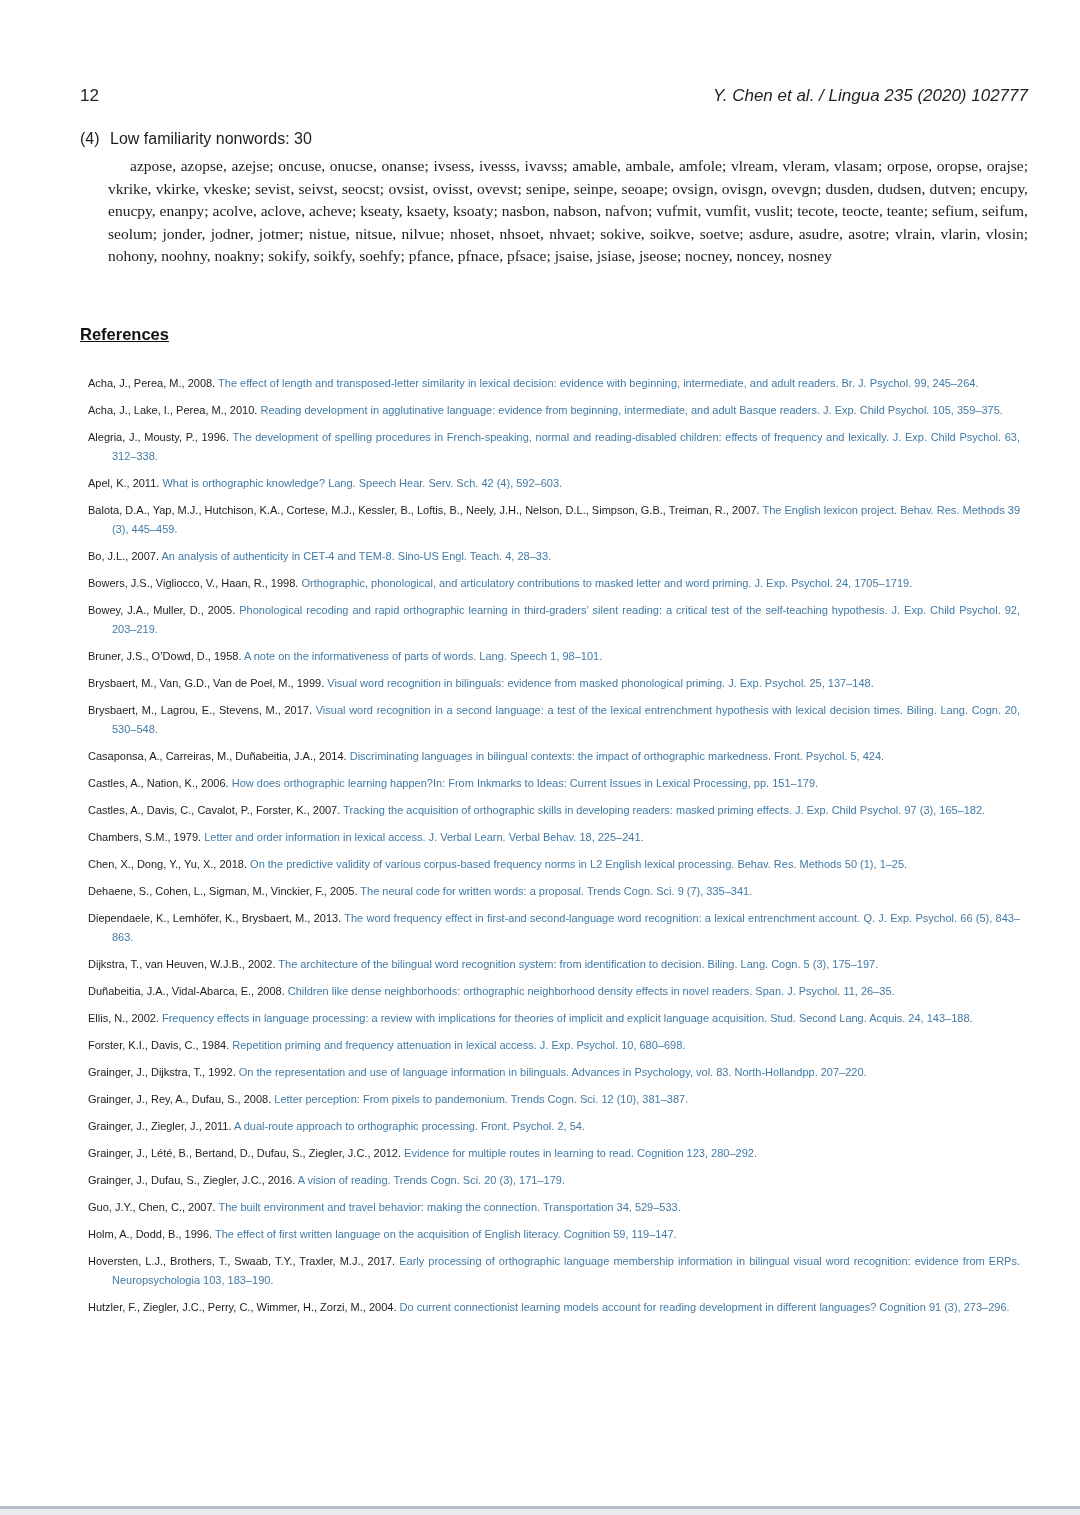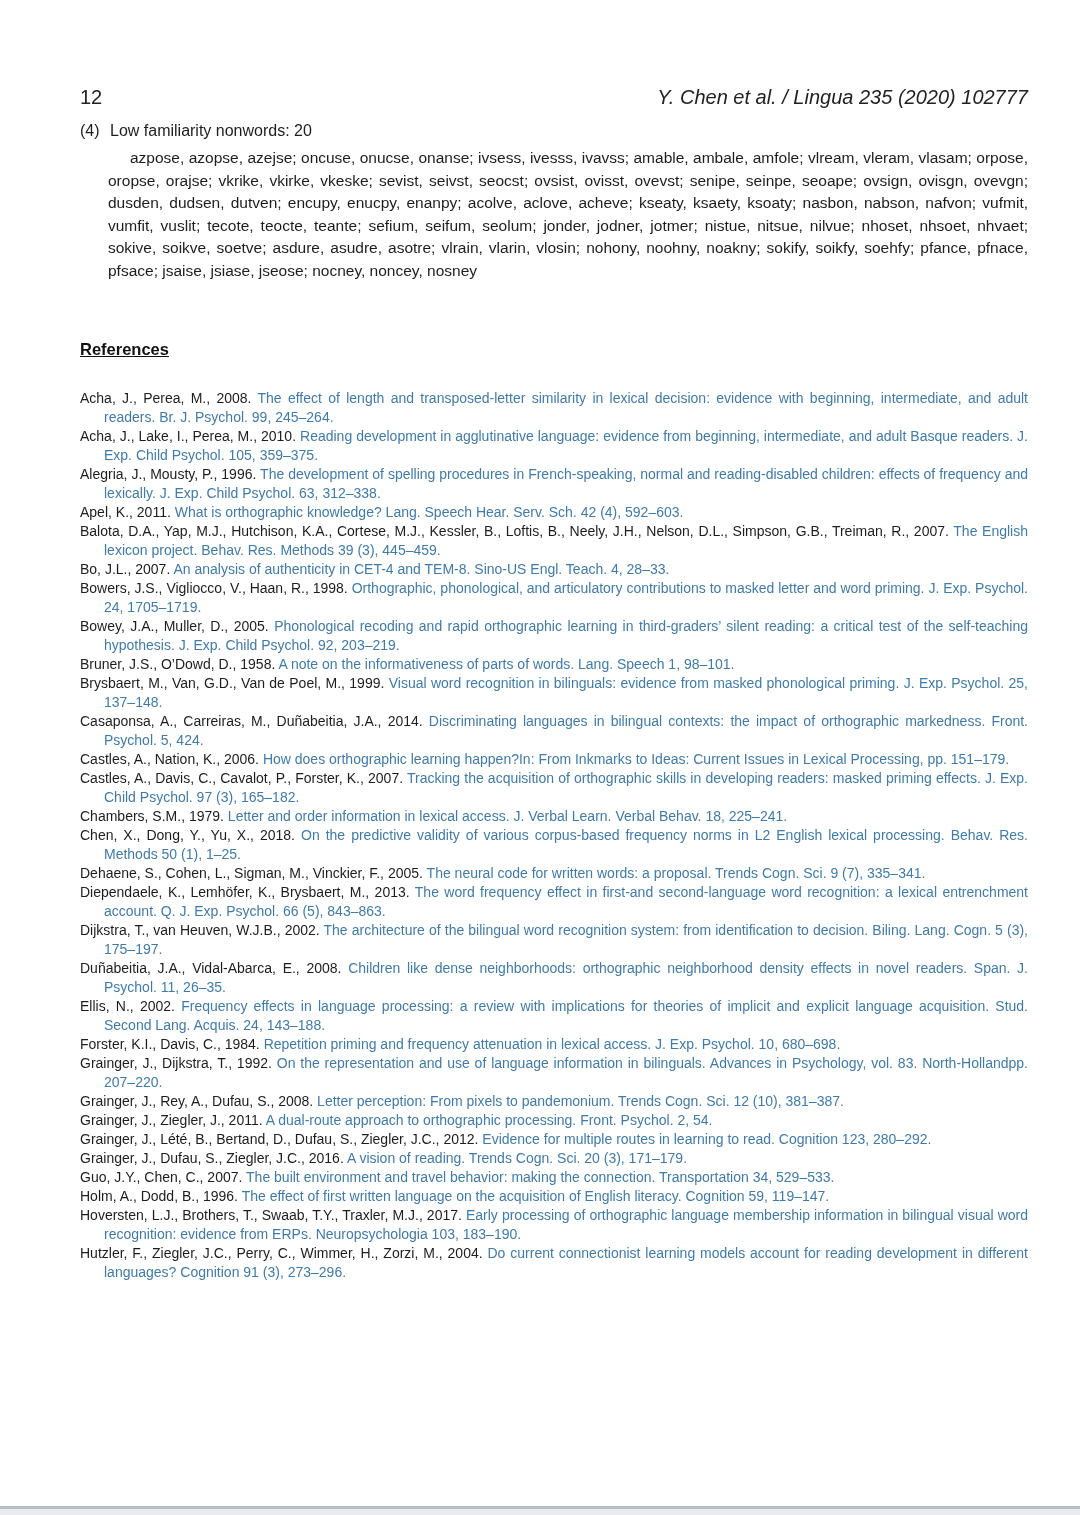--- a/index.html
+++ b/index.html
@@ -9,42 +9,43 @@
     background: #ffffff;
     position: relative;
     overflow: hidden;
     font-family: "Liberation Sans", sans-serif;
     color: #1d1d1f;
     -webkit-font-smoothing: antialiased;
   }
   .page { padding: 86px 52px 0 80px; }
 
   
-  .running-header { position: relative; height: 18px; font-size: 20px; margin-bottom: 18px; }
+  .running-header { position: relative; height: 18px; font-size: 17px; margin-bottom: 26px; }
   .pagenum { position: absolute; left: 0; top: 0; color: #222; }
   .running-title { position: absolute; left: 0; right: 0; text-align: right; font-style: italic; color: #222; }
 
   
   .item-line { margin: 0 0 7px 0; font-size: 16px; color: #1d1d1f; }
   .item-num { display: inline-block; width: 30px; }
   .words {
     margin: 0 0 0 28px;
     font-size: 15.5px;
     line-height: 22.6px;
     text-align: justify;
     text-indent: 22px;
     color: #1d1d1f;
+    font-family: Liberation Serif, serif;
   }
 
   
   .refs-heading { font-size: 16.5px; font-weight: bold; margin: 57px 0 30px 0; color: #111; text-decoration: underline; }
   .ref-list { }
   .ref {
-    margin: 0;
-    font-size: 14px;
+    margin: 8px;
+    font-size: 11px;
     line-height: 19px;
     text-align: justify;
     padding-left: 24px;
     text-indent: -24px;
     color: #1d1d1f;
   }
   .ref-authors { color: #1d1d1f; }
   .ref-link { color: var(--link-color, #427aa6); text-decoration: none; cursor: pointer; }
 
   
@@ -59,21 +60,21 @@
 <body style="--link-color: #427aa6;">
 
 <div class="page">
 
   <header class="running-header">
     <span class="pagenum">12</span>
     <span class="running-title">Y. Chen et al. / Lingua 235 (2020) 102777</span>
   </header>
 
   <section>
-    <p class="item-line"><span class="item-num">(4)</span><span>Low familiarity nonwords: 20</span></p>
+    <p class="item-line"><span class="item-num">(4)</span><span>Low familiarity nonwords: 30</span></p>
     <p class="words">azpose, azopse, azejse; oncuse, onucse, onanse; ivsess, ivesss, ivavss; amable, ambale, amfole; vlream, vleram, vlasam; orpose, oropse, orajse; vkrike, vkirke, vkeske; sevist, seivst, seocst; ovsist, ovisst, ovevst; senipe, seinpe, seoape; ovsign, ovisgn, ovevgn; dusden, dudsen, dutven; encupy, enucpy, enanpy; acolve, aclove, acheve; kseaty, ksaety, ksoaty; nasbon, nabson, nafvon; vufmit, vumfit, vuslit; tecote, teocte, teante; sefium, seifum, seolum; jonder, jodner, jotmer; nistue, nitsue, nilvue; nhoset, nhsoet, nhvaet; sokive, soikve, soetve; asdure, asudre, asotre; vlrain, vlarin, vlosin; nohony, noohny, noakny; sokify, soikfy, soehfy; pfance, pfnace, pfsace; jsaise, jsiase, jseose; nocney, noncey, nosney</p>
   </section>
 
   <h2 class="refs-heading">References</h2>
 
   <div class="ref-list">
   <p class="ref"><span class="ref-authors">Acha, J., Perea, M., 2008.</span> <a class="ref-link">The effect of length and transposed-letter similarity in lexical decision: evidence with beginning, intermediate, and adult readers. Br. J. Psychol. 99, 245–264.</a></p>
 
   <p class="ref"><span class="ref-authors">Acha, J., Lake, I., Perea, M., 2010.</span> <a class="ref-link">Reading development in agglutinative language: evidence from beginning, intermediate, and adult Basque readers. J. Exp. Child Psychol. 105, 359–375.</a></p>
 
@@ -86,20 +87,21 @@
   <p class="ref"><span class="ref-authors">Bo, J.L., 2007.</span> <a class="ref-link">An analysis of authenticity in CET-4 and TEM-8. Sino-US Engl. Teach. 4, 28–33.</a></p>
 
   <p class="ref"><span class="ref-authors">Bowers, J.S., Vigliocco, V., Haan, R., 1998.</span> <a class="ref-link">Orthographic, phonological, and articulatory contributions to masked letter and word priming. J. Exp. Psychol. 24, 1705–1719.</a></p>
 
   <p class="ref"><span class="ref-authors">Bowey, J.A., Muller, D., 2005.</span> <a class="ref-link">Phonological recoding and rapid orthographic learning in third-graders’ silent reading: a critical test of the self-teaching hypothesis. J. Exp. Child Psychol. 92, 203–219.</a></p>
 
   <p class="ref"><span class="ref-authors">Bruner, J.S., O’Dowd, D., 1958.</span> <a class="ref-link">A note on the informativeness of parts of words. Lang. Speech 1, 98–101.</a></p>
 
   <p class="ref"><span class="ref-authors">Brysbaert, M., Van, G.D., Van de Poel, M., 1999.</span> <a class="ref-link">Visual word recognition in bilinguals: evidence from masked phonological priming. J. Exp. Psychol. 25, 137–148.</a></p>
 
+  <p class="ref"><span class="ref-authors">Brysbaert, M., Lagrou, E., Stevens, M., 2017.</span> <a class="ref-link">Visual word recognition in a second language: a test of the lexical entrenchment hypothesis with lexical decision times. Biling. Lang. Cogn. 20, 530–548.</a></p>
 
   <p class="ref"><span class="ref-authors">Casaponsa, A., Carreiras, M., Duñabeitia, J.A., 2014.</span> <a class="ref-link">Discriminating languages in bilingual contexts: the impact of orthographic markedness. Front. Psychol. 5, 424.</a></p>
 
   <p class="ref"><span class="ref-authors">Castles, A., Nation, K., 2006.</span> <a class="ref-link">How does orthographic learning happen?In: From Inkmarks to Ideas: Current Issues in Lexical Processing, pp. 151–179.</a></p>
 
   <p class="ref"><span class="ref-authors">Castles, A., Davis, C., Cavalot, P., Forster, K., 2007.</span> <a class="ref-link">Tracking the acquisition of orthographic skills in developing readers: masked priming effects. J. Exp. Child Psychol. 97 (3), 165–182.</a></p>
 
   <p class="ref"><span class="ref-authors">Chambers, S.M., 1979.</span> <a class="ref-link">Letter and order information in lexical access. J. Verbal Learn. Verbal Behav. 18, 225–241.</a></p>
 
   <p class="ref"><span class="ref-authors">Chen, X., Dong, Y., Yu, X., 2018.</span> <a class="ref-link">On the predictive validity of various corpus-based frequency norms in L2 English lexical processing. Behav. Res. Methods 50 (1), 1–25.</a></p>

